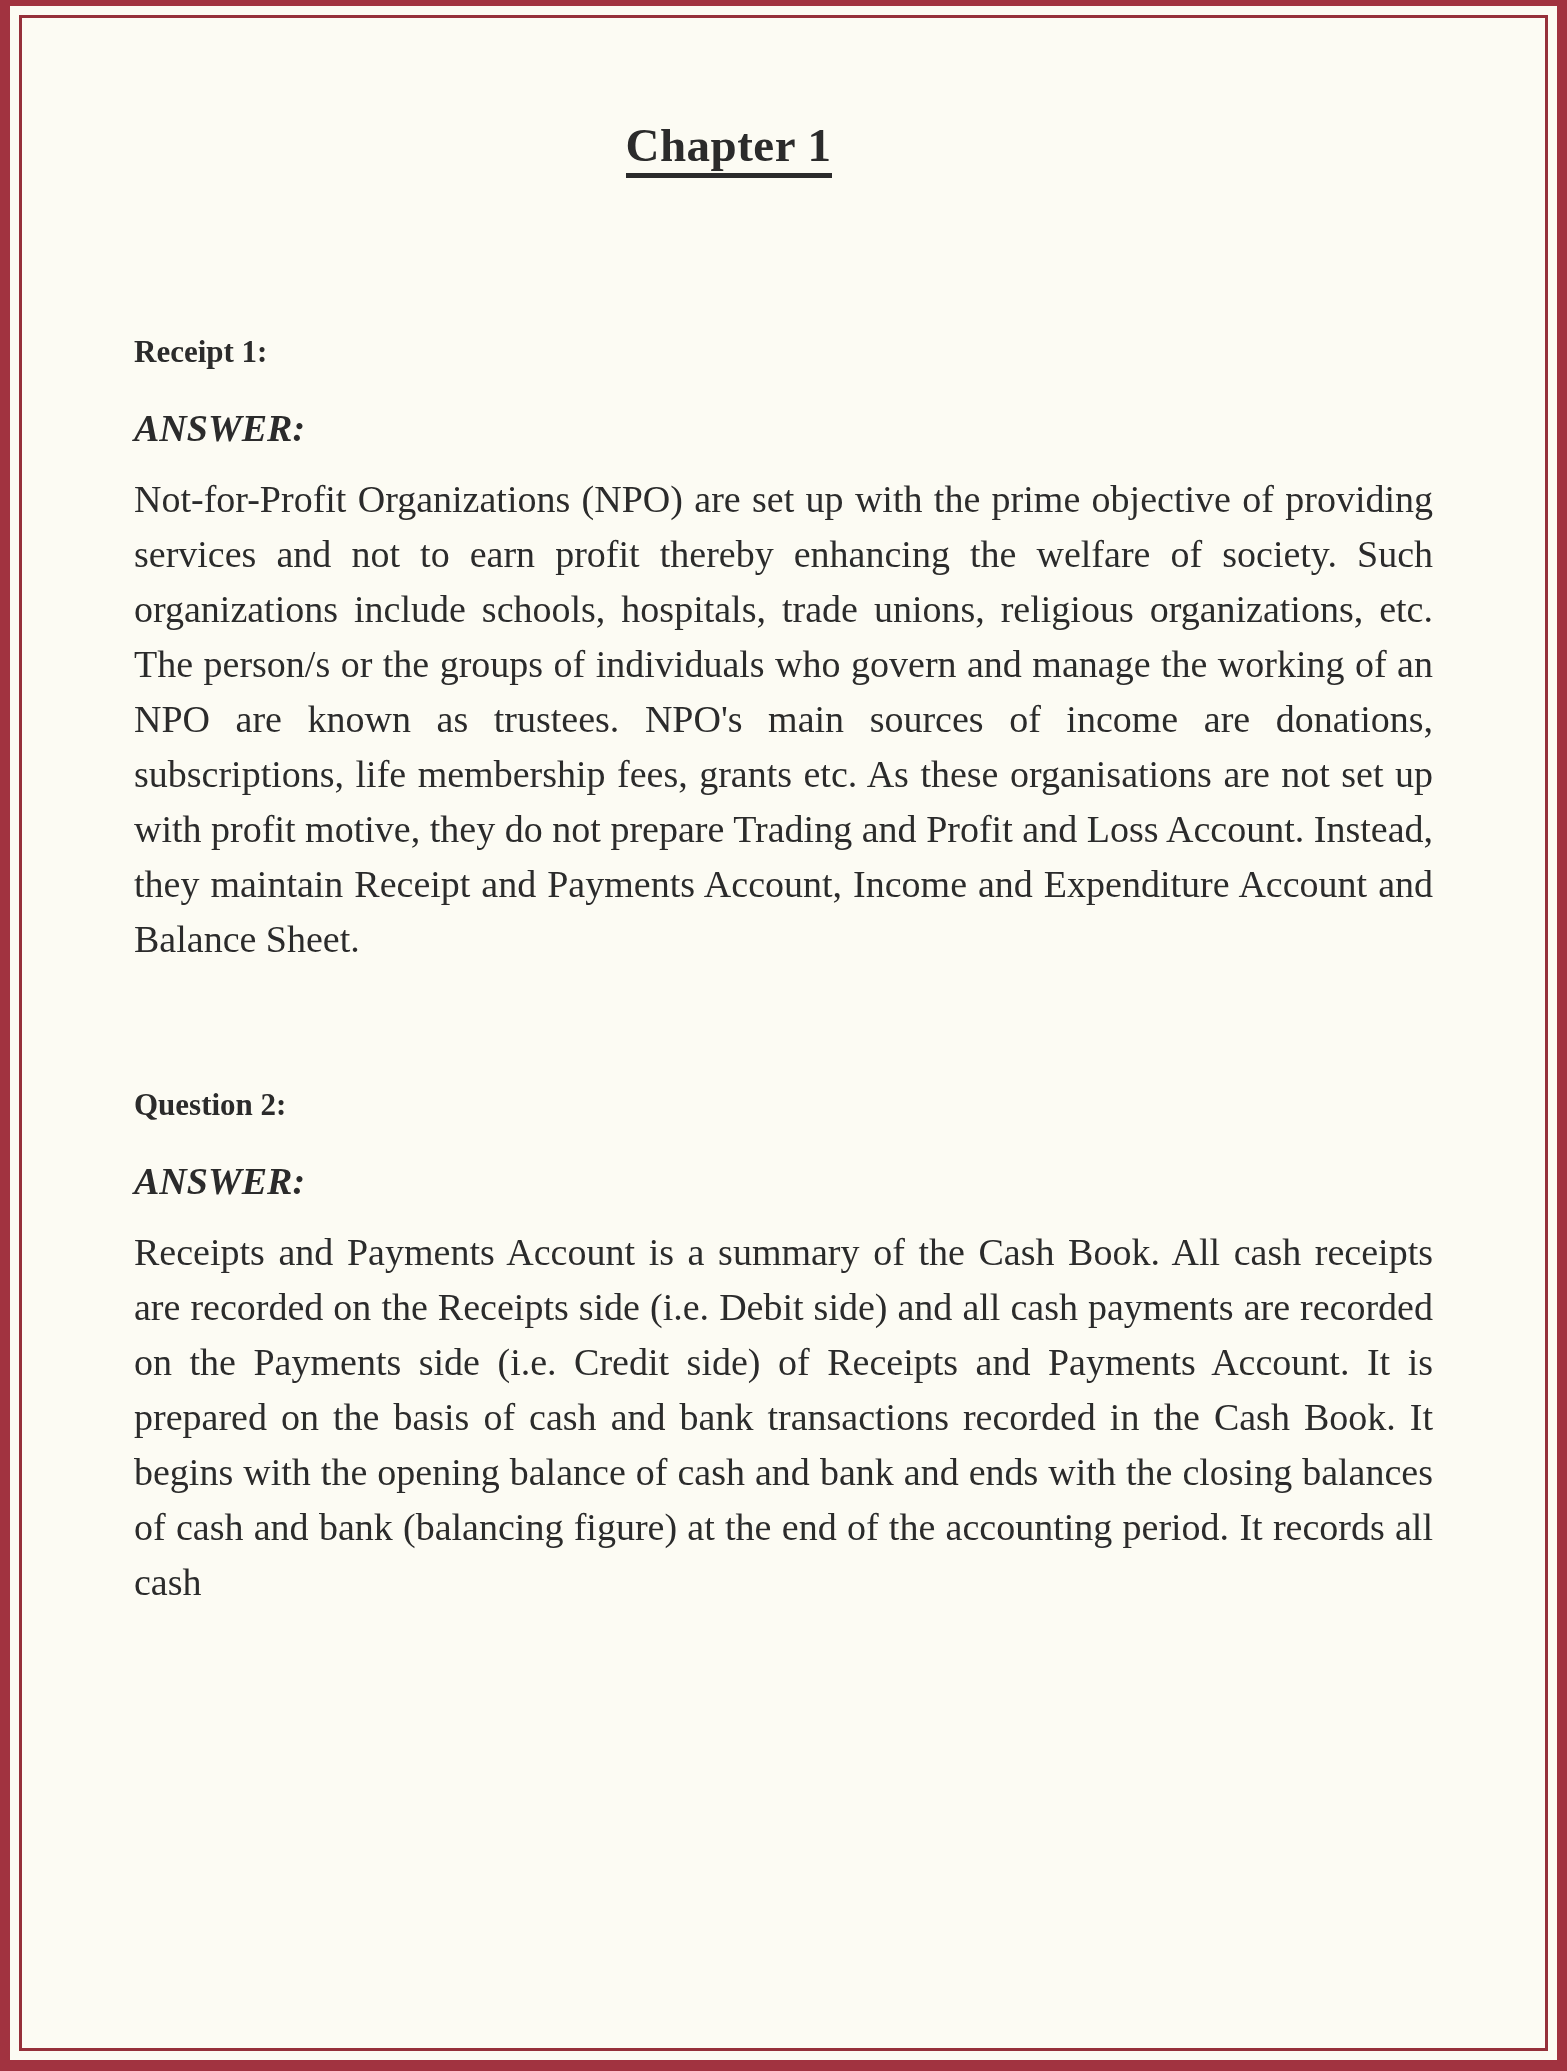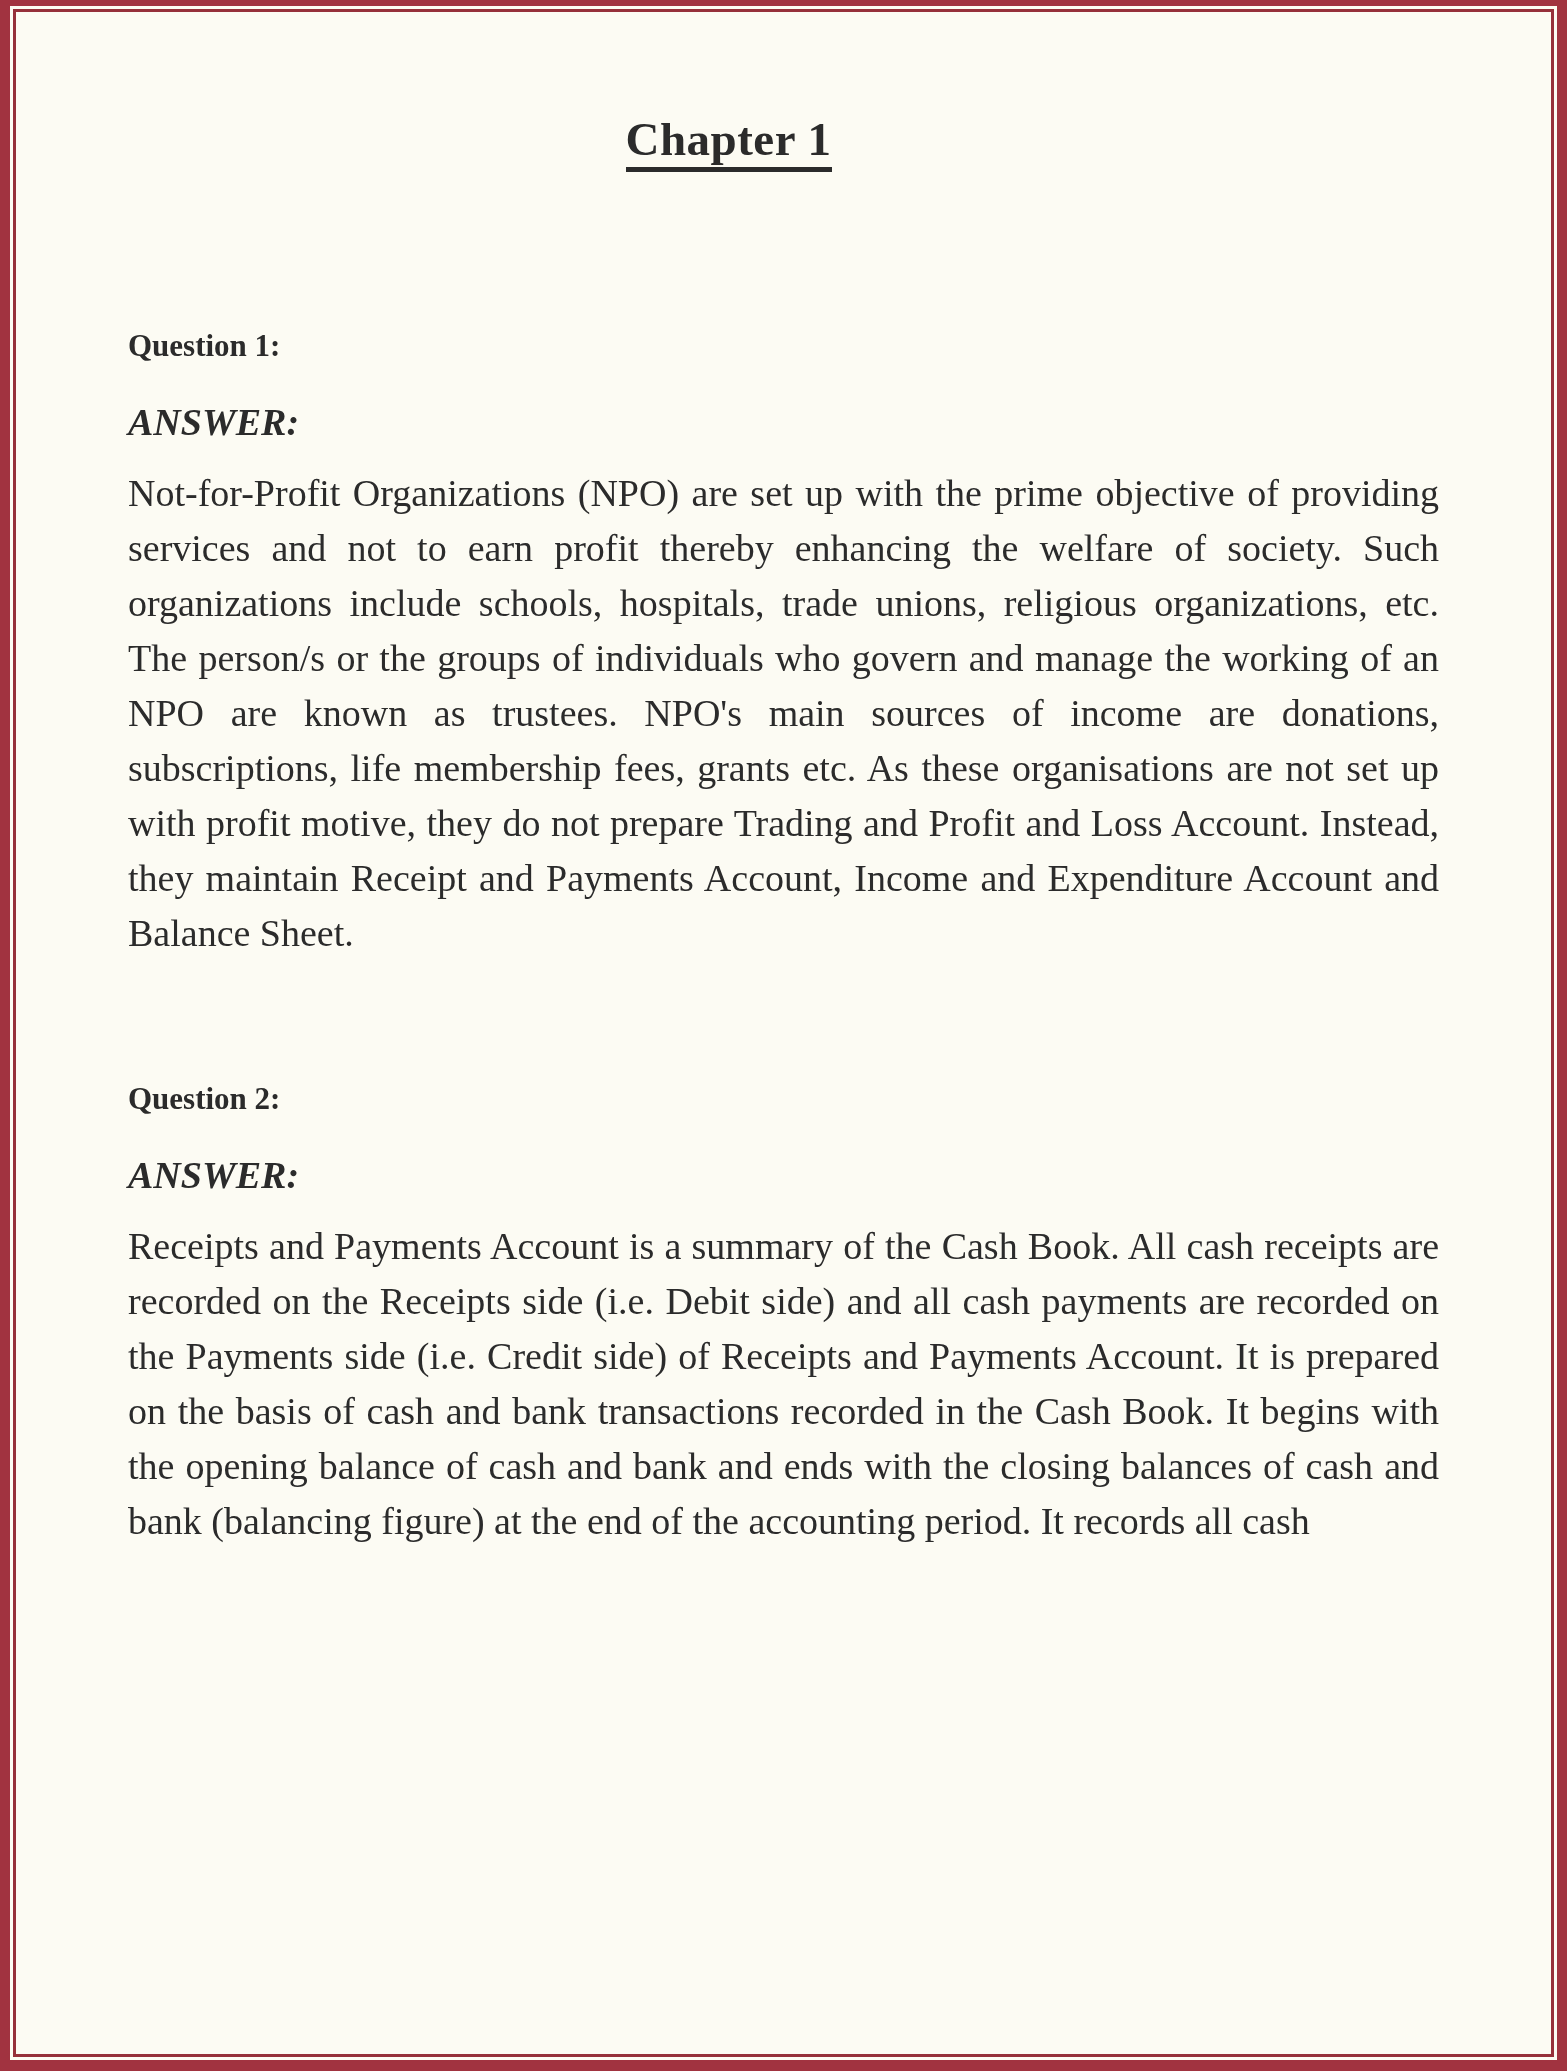--- a/index.html
+++ b/index.html
@@ -13,21 +13,21 @@
   body {
     background: #A13340;              
     padding: 6px 10px 11px 10px;
     font-family: "Liberation Serif", "DejaVu Serif", serif;
   }
 
   .mat {                              
     width: 100%;
     height: 100%;
     background: #FCFBF3;
-    padding: 3px;
+    padding: 9px;
   }
 
   .inner {                            
     width: 100%;
     height: 100%;
     border: 3px solid #96303A;
     background: #FCFBF3;
     padding: 0 112px;
     overflow: hidden;
     color: #2B2B2B;
@@ -88,21 +88,21 @@
 <body>
 
 <div class="mat">
   <div class="inner">
 
     <div class="title-block">
       <span class="title-line"><span class="u">Chapter 1</span></span>
     </div>
 
     <div class="qa-block">
-      <div class="q-heading">Question 1:</div>
+      <div class="q-heading">Receipt 1:</div>
       <div class="answer-label">ANSWER:</div>
       <div class="answer-text">Not-for-Profit Organizations (NPO) are set up with the prime objective of providing services and not to earn profit thereby enhancing the welfare of society. Such organizations include schools, hospitals, trade unions, religious organizations, etc. The person/s or the groups of individuals who govern and manage the working of an NPO are known as trustees. NPO's main sources of income are donations, subscriptions, life membership fees, grants etc. As these organisations are not set up with profit motive, they do not prepare Trading and Profit and Loss Account. Instead, they maintain Receipt and Payments Account, Income and Expenditure Account and Balance Sheet.</div>
     </div>
 
     <div class="qa-block">
       <div class="q-heading">Question 2:</div>
       <div class="answer-label">ANSWER:</div>
       <div class="answer-text">Receipts and Payments Account is a summary of the Cash Book. All cash receipts are recorded on the Receipts side (i.e. Debit side) and all cash payments are recorded on the Payments side (i.e. Credit side) of Receipts and Payments Account. It is prepared on the basis of cash and bank transactions recorded in the Cash Book. It begins with the opening balance of cash and bank and ends with the closing balances of cash and bank (balancing figure) at the end of the accounting period. It records all cash</div>
     </div>
 

